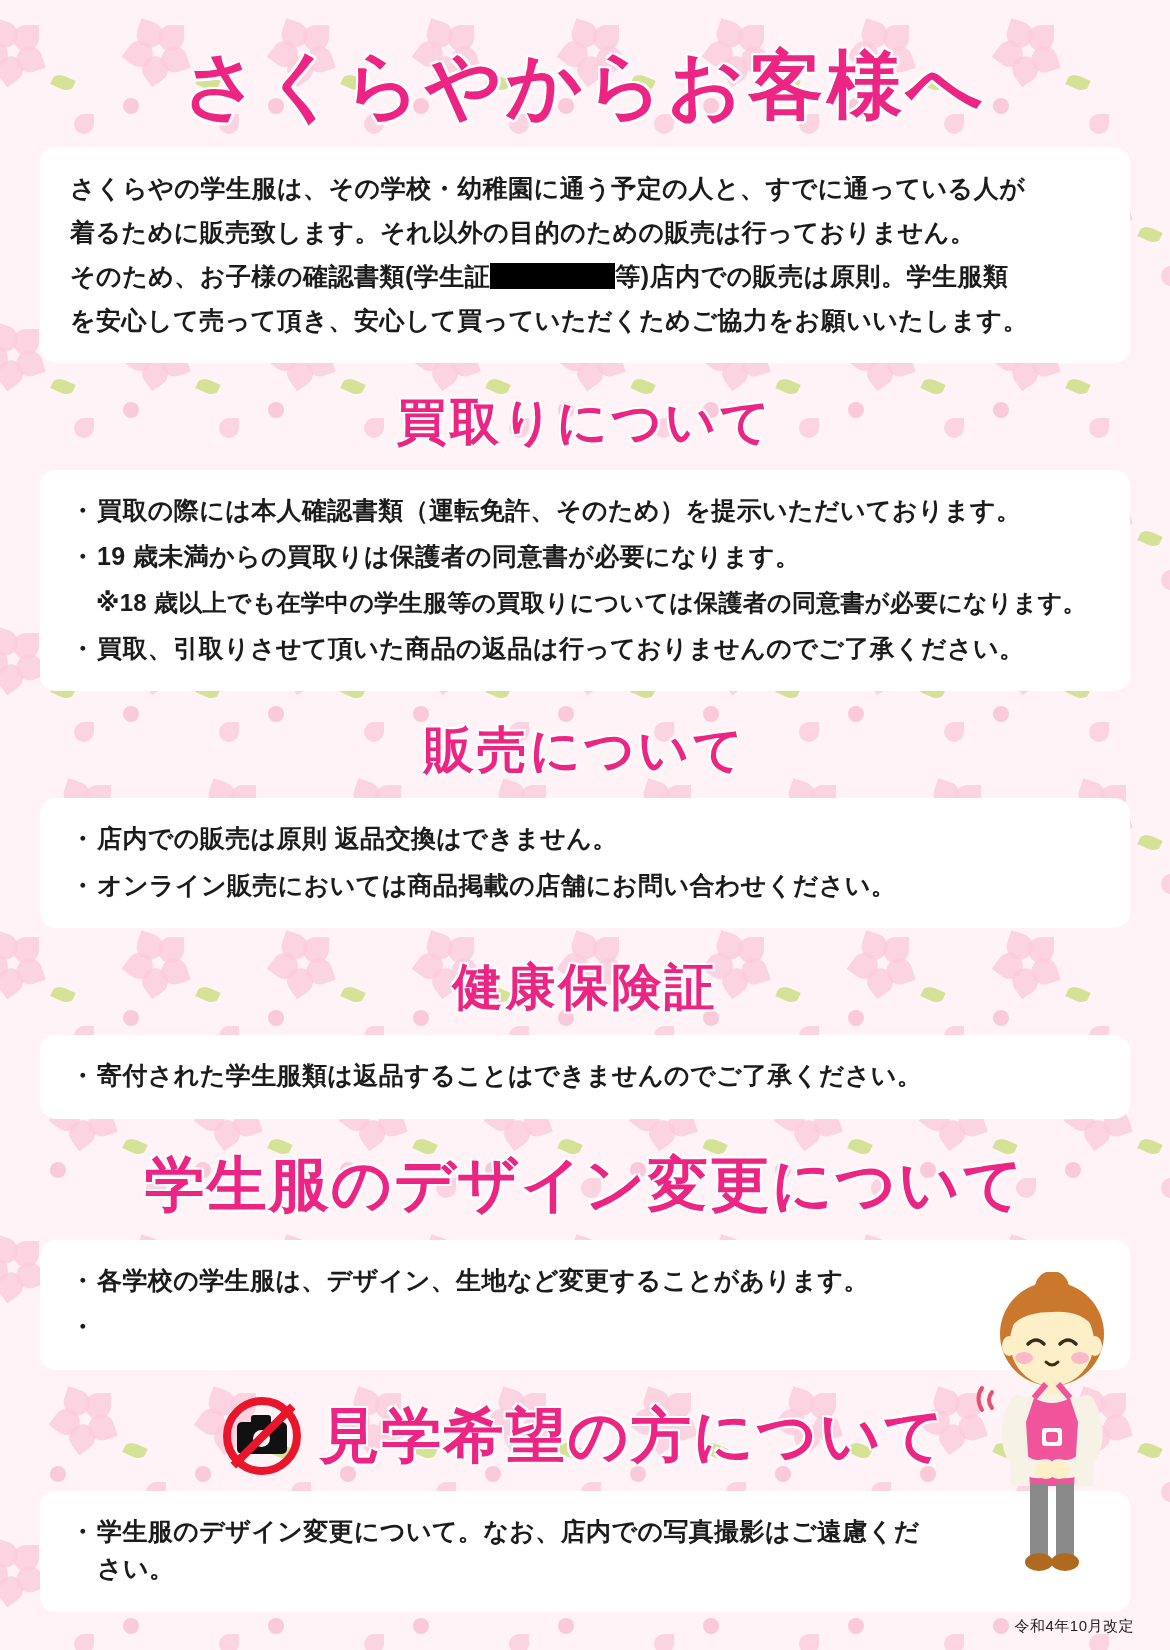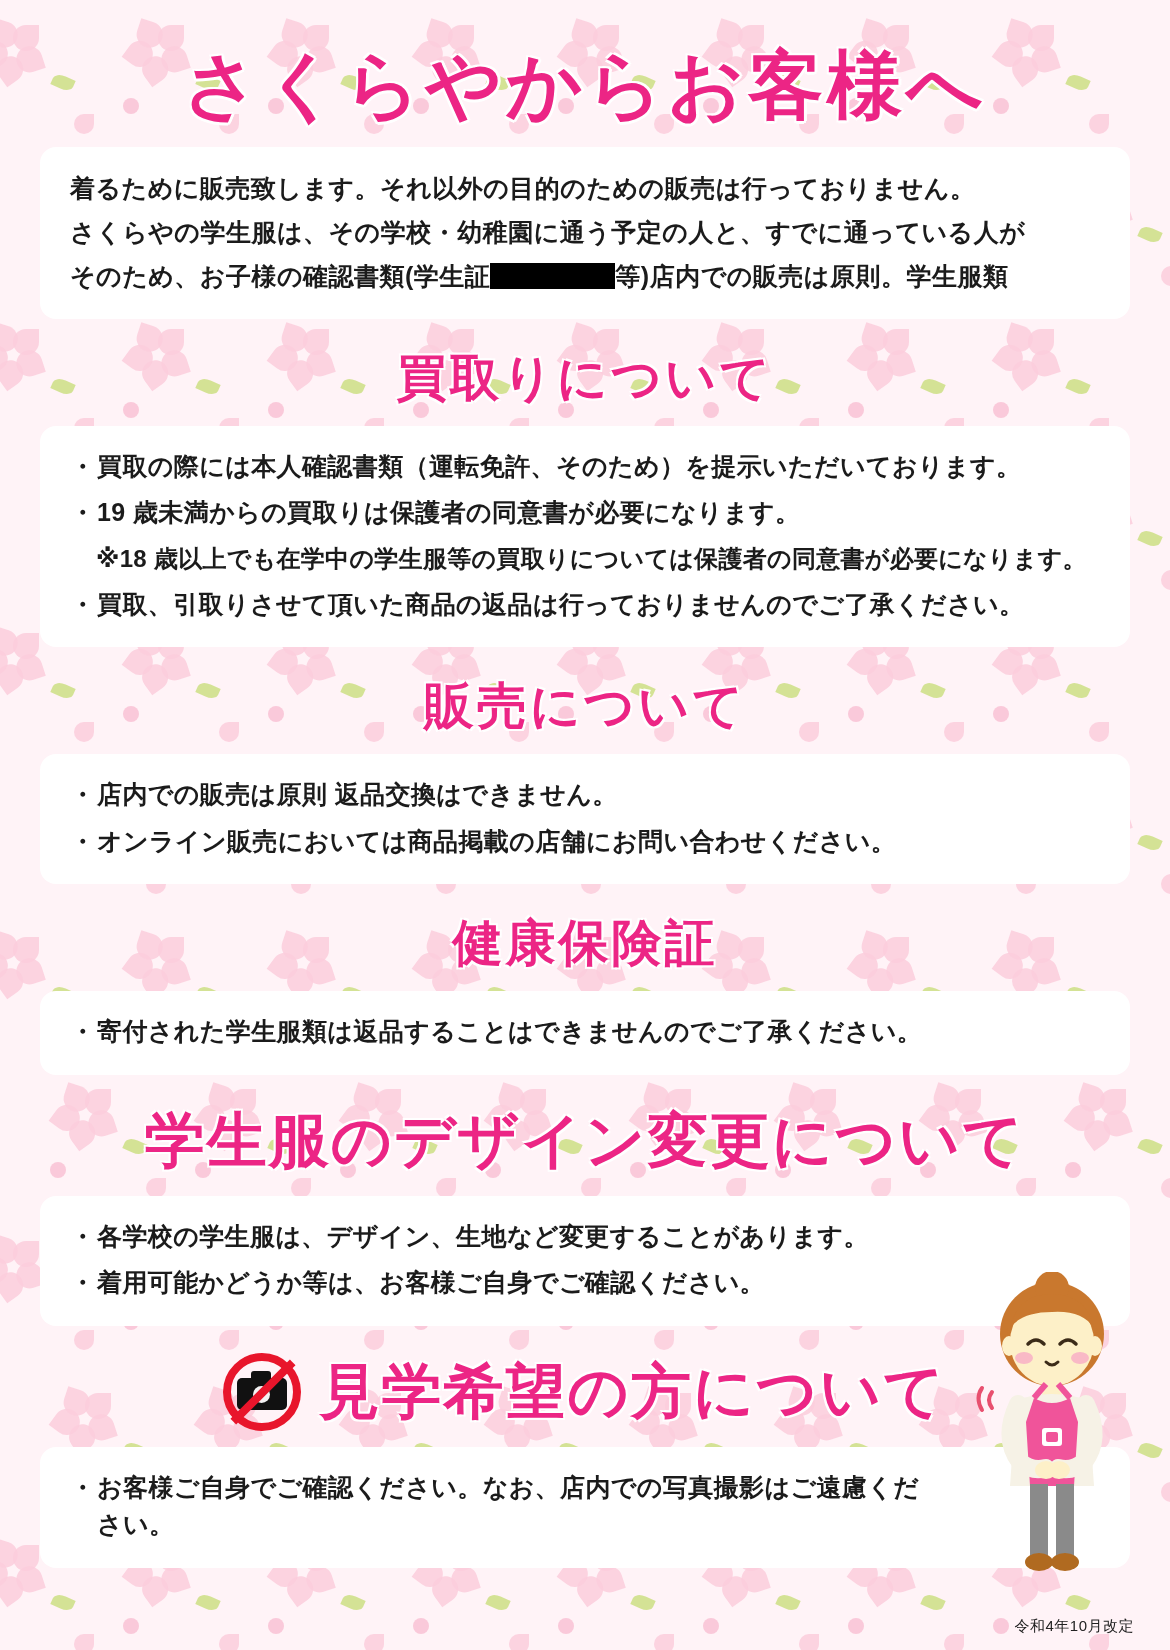--- a/index.html
+++ b/index.html
@@ -917,25 +917,26 @@
     <span class="dot" style="left:993px;top:1618px;width:16px;height:16px;"></span>
     <span class="leaf" style="left:1067px;top:1596px;width:22px;height:13px;transform:rotate(24deg);"></span>
     <span class="petal" style="left:1089px;top:1634px;width:20px;height:20px;"></span>
   </div>
 
 <div class="page">
 
   <h1 class="main-title">さくらやからお客様へ</h1>
 
   <div class="card intro-card">
+    <p>さくらやの学生服は、その学校・幼稚園に通う予定の人と、すでに通っている人が</p>
     <p>着るために販売致します。それ以外の目的のための販売は行っておりません。</p>
-    <p>さくらやの学生服は、その学校・幼稚園に通う予定の人と、すでに通っている人が</p>
     <p>
       <span>そのため、お子様の確認書類(学生証</span><span class="redacted"></span><span>等)店内での販売は原則。学生服類</span>
     </p>
+    <p>を安心して売って頂き、安心して買っていただくためご協力をお願いいたします。</p>
   </div>
 
   <h2 class="section-title">買取りについて</h2>
   <div class="card">
     <div class="bullet-row">
       <span class="bullet-mark">・</span>
       <span class="bullet-text">買取の際には本人確認書類（運転免許、そのため）を提示いただいております。</span>
     </div>
     <div class="bullet-row">
       <span class="bullet-mark">・</span>
@@ -969,38 +970,37 @@
   </div>
 
   <h2 class="section-title big">学生服のデザイン変更について</h2>
   <div class="card">
     <div class="bullet-row">
       <span class="bullet-mark">・</span>
       <span class="bullet-text">各学校の学生服は、デザイン、生地など変更することがあります。</span>
     </div>
     <div class="bullet-row">
       <span class="bullet-mark">・</span>
-      <span class="bullet-text">着用可能かどうか等は、お客様ご自身でご確認ください。</span>
     </div>
   </div>
 
   <h2 class="section-title big with-icon">
     <span class="no-photo-icon">
       <span class="cam-top"></span>
       <span class="cam-body"></span>
       <span class="cam-lens"></span>
       <span class="ban-ring"></span>
       <span class="ban-slash"></span>
     </span>
     <span>見学希望の方について</span>
   </h2>
   <div class="card" style="padding-right:200px;">
     <div class="bullet-row">
       <span class="bullet-mark">・</span>
-      <span class="bullet-text">お客様ご自身でご確認ください。なお、店内での写真撮影はご遠慮ください。</span>
+      <span class="bullet-text">学生服のデザイン変更について。なお、店内での写真撮影はご遠慮ください。</span>
     </div>
   </div>
 
 </div>
 
 <svg class="mascot" viewBox="0 0 180 320">
 
   <ellipse cx="90" cy="62" rx="52" ry="52" fill="#c9782e"></ellipse>
 
   <circle cx="90" cy="16" r="17" fill="#c9782e"></circle>

